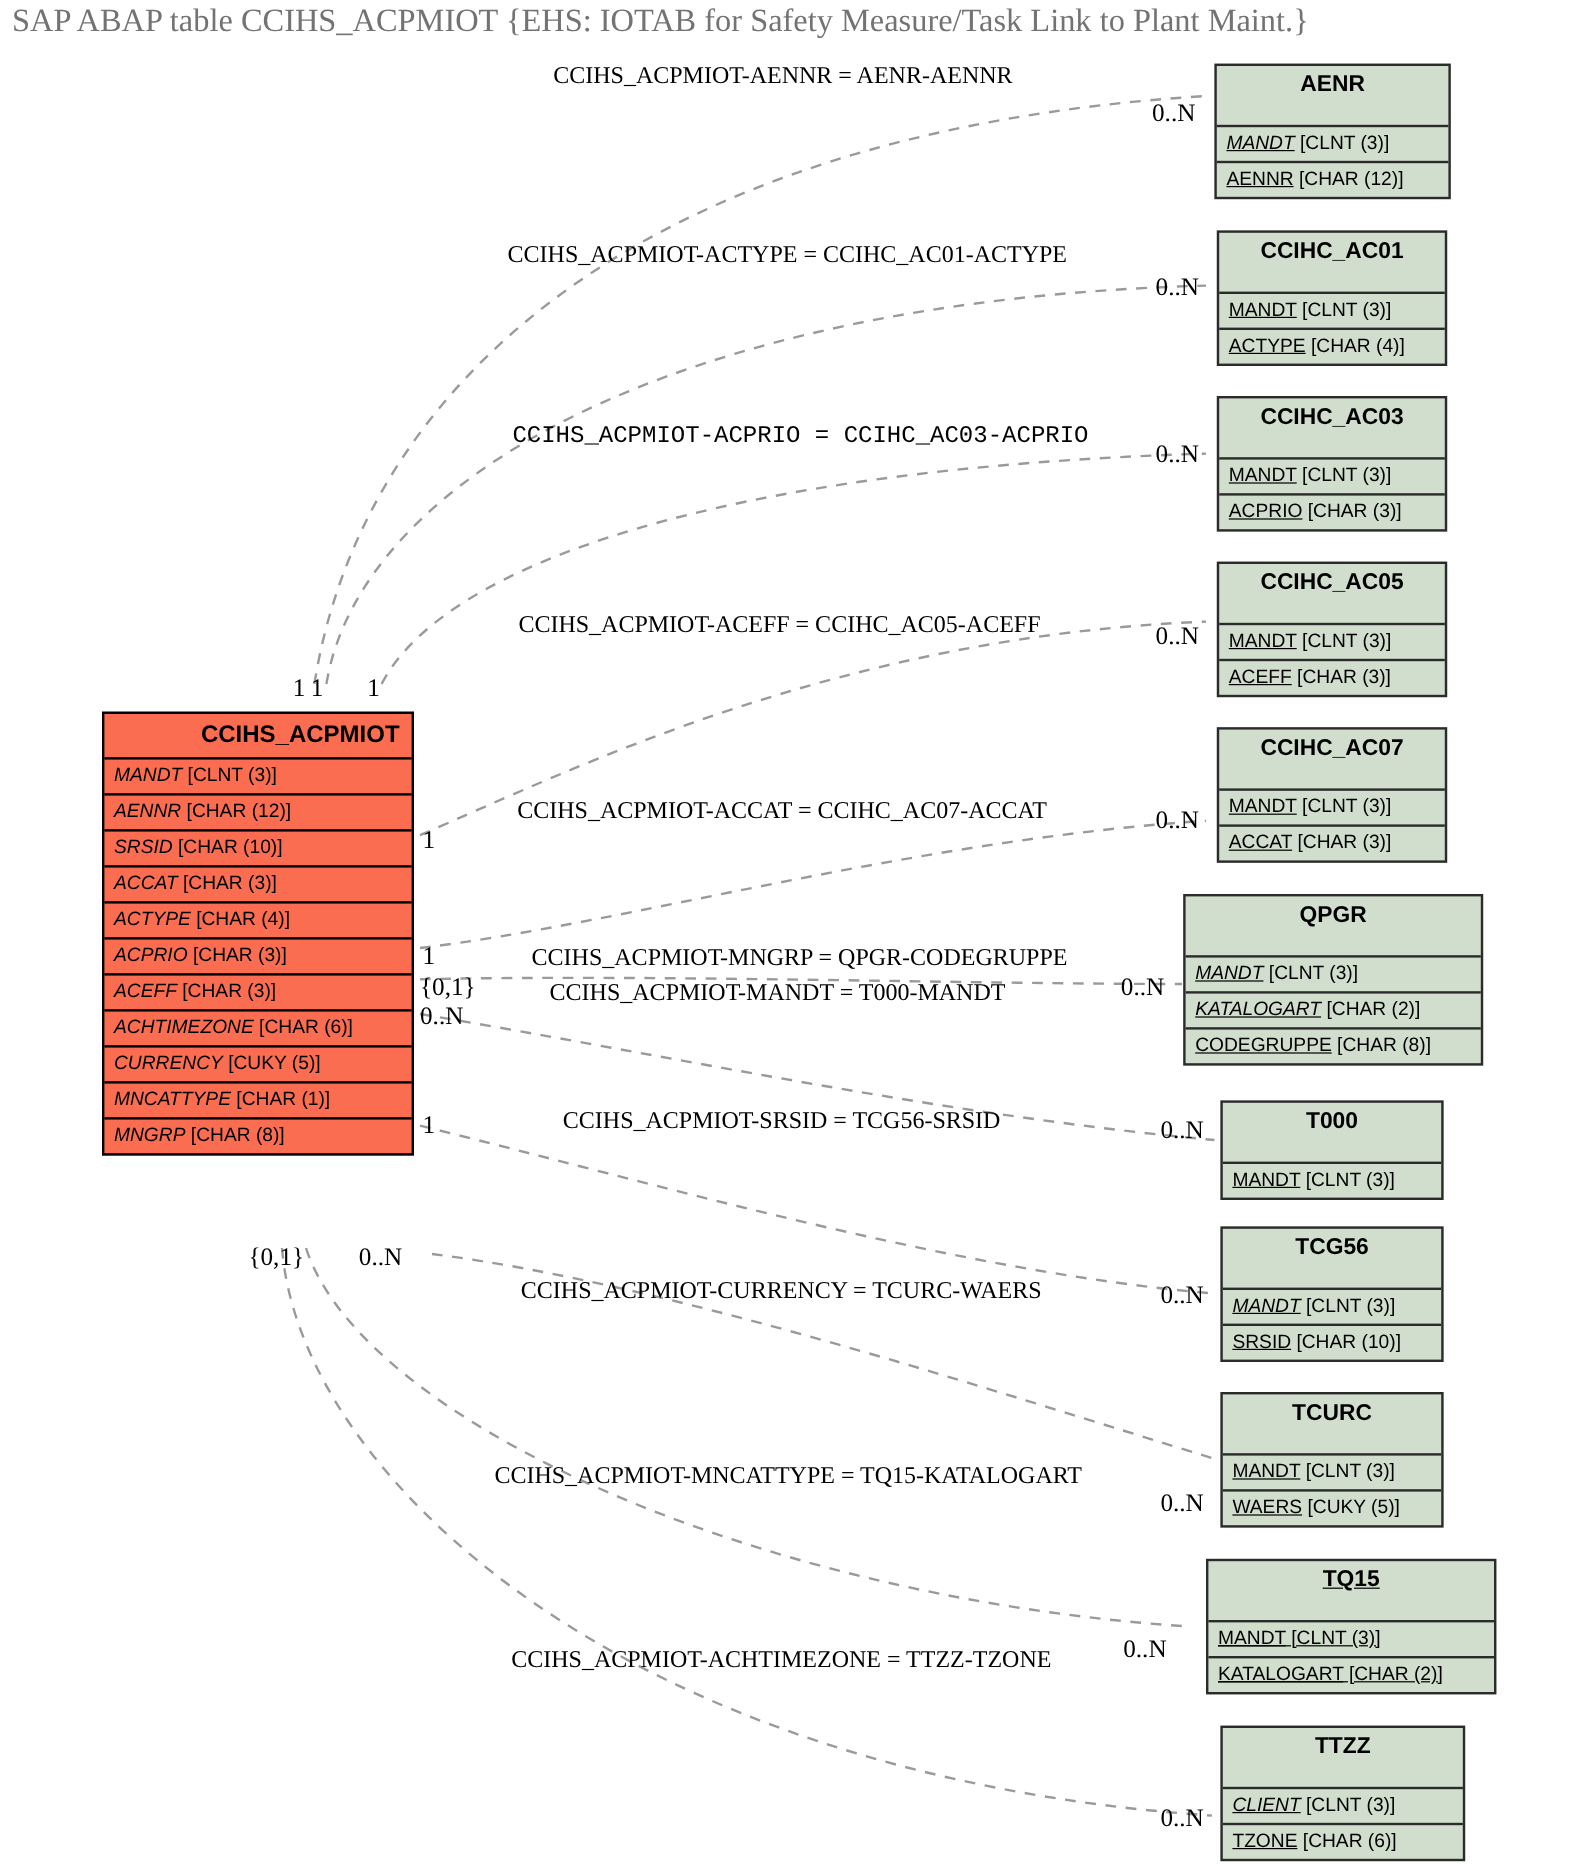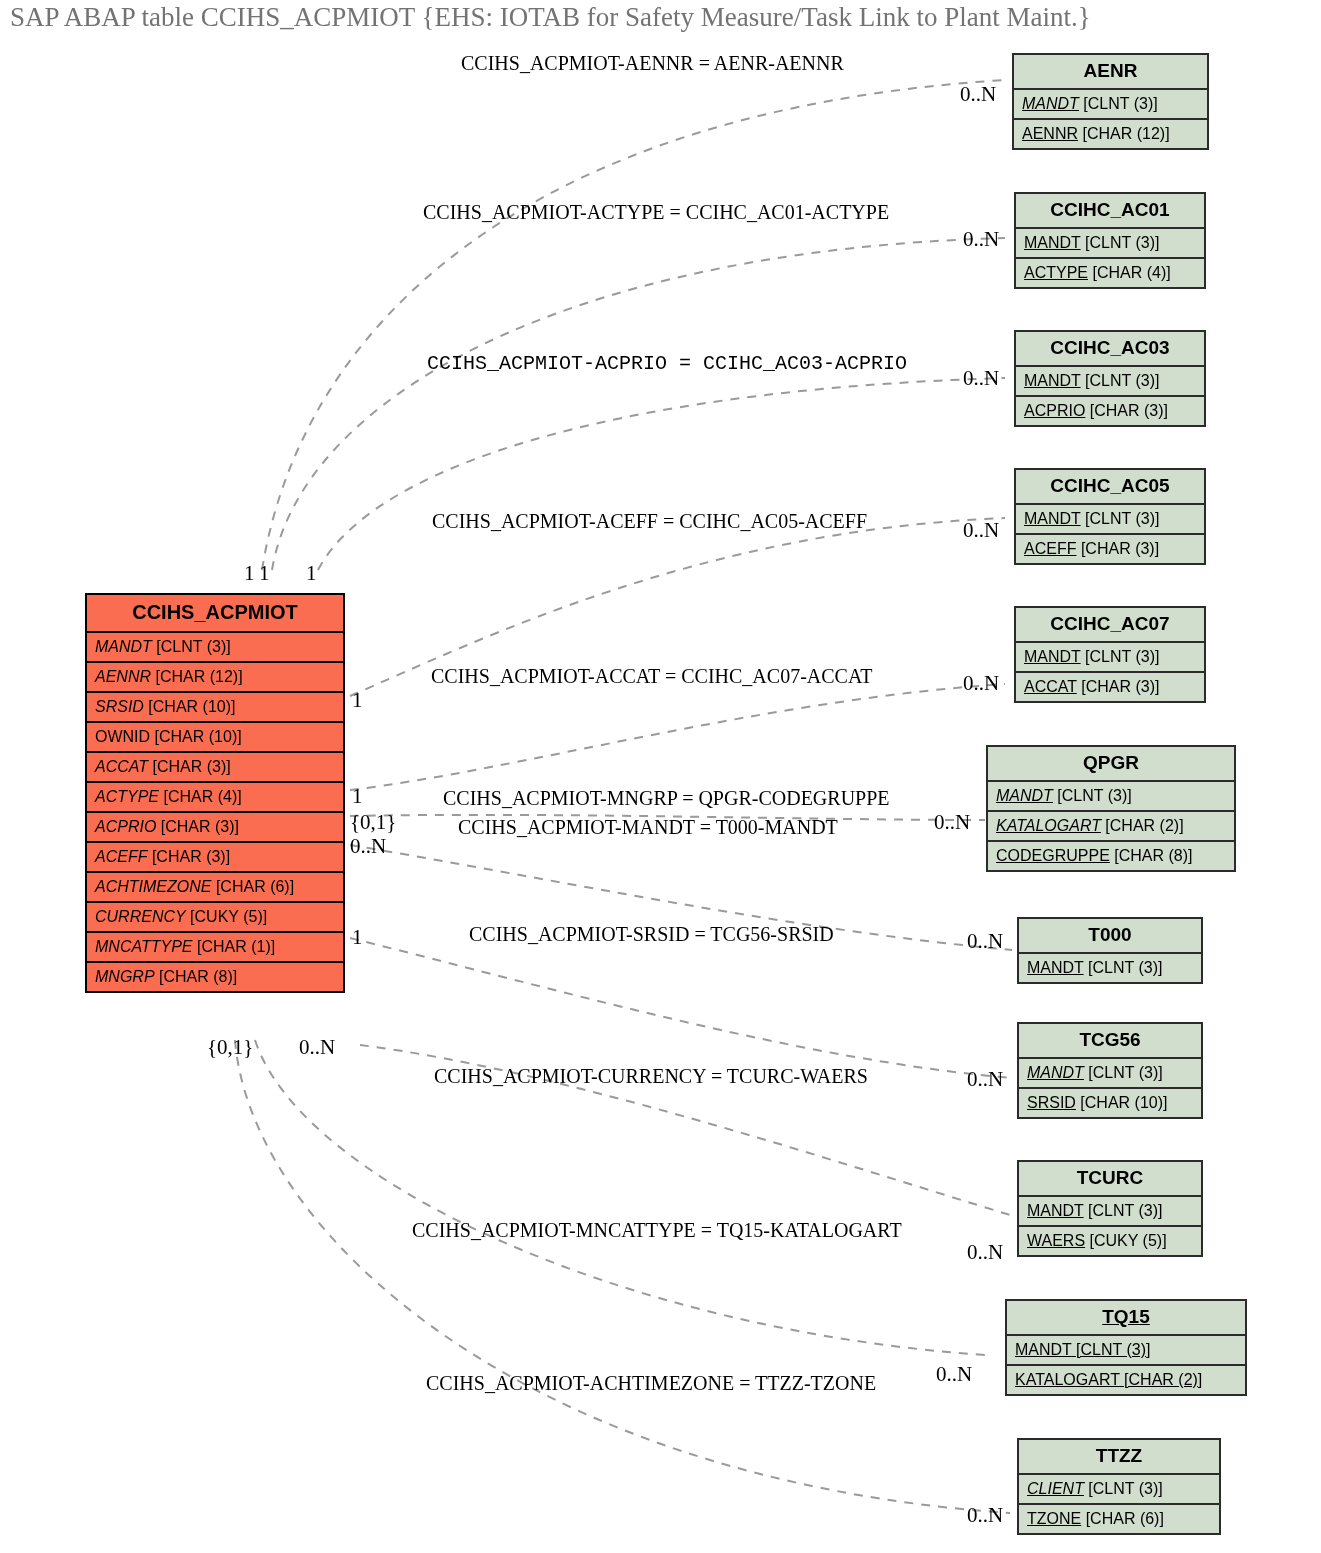--- a/index.html
+++ b/index.html
@@ -43,28 +43,29 @@
   .entity.main {
     background: #fb6d51;
     border: 2px solid #000000;
   }
   .entity .ename {
     box-sizing: border-box;
     text-align: center;
     font-weight: bold;
     font-size: 19px;
     color: #000000;
-    padding: 5px 10px 6px 10px;
+    padding: 5px 10px 22px 10px;
     border-bottom: 2px solid #2b2b2b;
     white-space: nowrap;
   }
   .entity.main .ename {
     border-bottom: 2px solid #000000;
     font-size: 20px;
     padding: 6px 10px 7px 10px;
+    text-align: right;
   }
   .entity .attr {
     box-sizing: border-box;
     font-size: 16px;
     color: #000000;
     padding: 5px 8px 5px 8px;
     border-bottom: 2px solid #2b2b2b;
     white-space: nowrap;
   }
   .entity.main .attr {
@@ -125,21 +126,20 @@
   </svg>
 
   <div class="diagram-title">SAP ABAP table CCIHS_ACPMIOT {EHS: IOTAB for Safety Measure/Task Link to Plant Maint.}</div>
 
   <div class="entity main" id="ent-main" style="left:85px; top:593px; width:260px;">
     <div class="ename">CCIHS_ACPMIOT</div>
     <div class="attrs">
         <div class="attr"><span class="k">MANDT</span><span class="t"> [CLNT (3)]</span></div>
         <div class="attr"><span class="k">AENNR</span><span class="t"> [CHAR (12)]</span></div>
         <div class="attr"><span class="k">SRSID</span><span class="t"> [CHAR (10)]</span></div>
-        <div class="attr"><span class="t">OWNID</span><span class="t"> [CHAR (10)]</span></div>
         <div class="attr"><span class="k">ACCAT</span><span class="t"> [CHAR (3)]</span></div>
         <div class="attr"><span class="k">ACTYPE</span><span class="t"> [CHAR (4)]</span></div>
         <div class="attr"><span class="k">ACPRIO</span><span class="t"> [CHAR (3)]</span></div>
         <div class="attr"><span class="k">ACEFF</span><span class="t"> [CHAR (3)]</span></div>
         <div class="attr"><span class="k">ACHTIMEZONE</span><span class="t"> [CHAR (6)]</span></div>
         <div class="attr"><span class="k">CURRENCY</span><span class="t"> [CUKY (5)]</span></div>
         <div class="attr"><span class="k">MNCATTYPE</span><span class="t"> [CHAR (1)]</span></div>
         <div class="attr"><span class="k">MNGRP</span><span class="t"> [CHAR (8)]</span></div>
       </div>
   </div>

